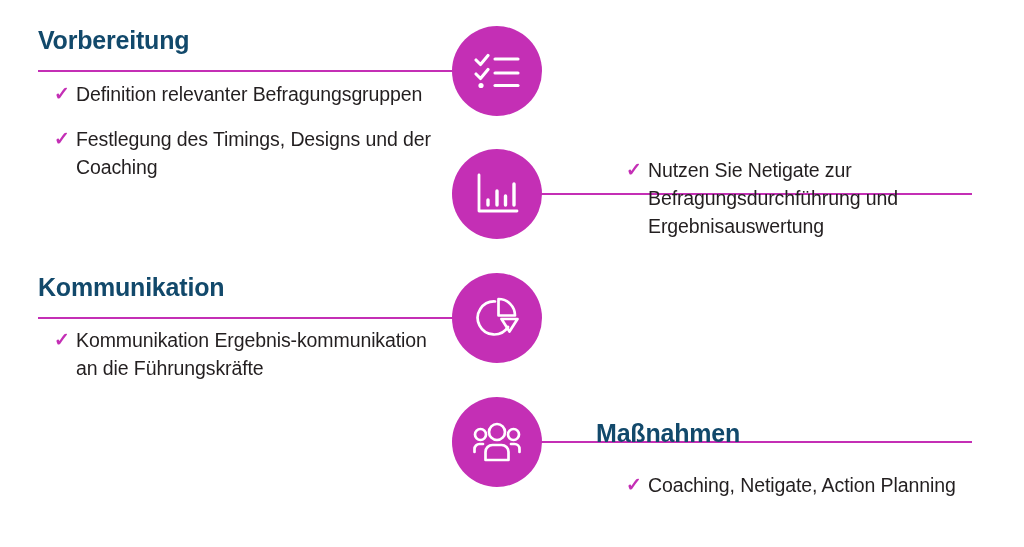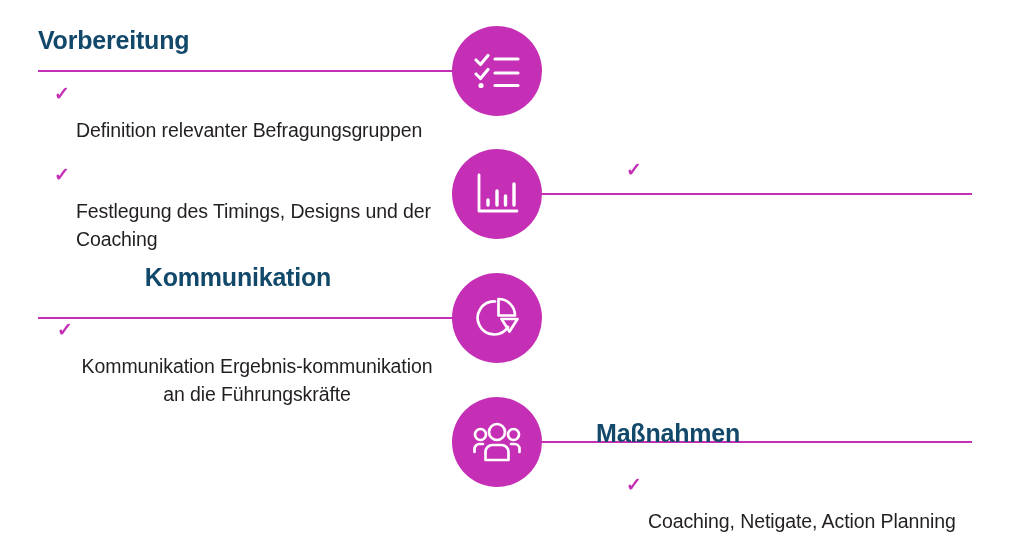--- a/index.html
+++ b/index.html
@@ -55,21 +55,21 @@
 
   
   .block {
     position: absolute;
   }
   .block-left  { left: 38px;  width: 400px; }
   .block-right { left: 596px; width: 400px; }
 
   .block-1 { top: 27px;  }
   .block-2 { top: 144px; }
-  .block-3 { top: 264px; text-align: center; }
+  .block-3 { top: 274px; }
   .block-4 { top: 420px; }
 
   .block-title {
     font-size: 25px;
     font-weight: bold;
     color: #12496b;
     line-height: 1.1;
     letter-spacing: -0.2px;
     margin: 0;
     padding: 0 0 11px 0;
@@ -100,21 +100,20 @@
     font-size: 19px;
     line-height: 28px;
     font-weight: bold;
   }
   .bullet-text {
     flex: 1 1 auto;
     font-size: 19.5px;
     line-height: 28px;
     color: #231f20;
     letter-spacing: -0.1px;
-    margin-top: 36px;
   }
 
   
   .block-1 .bullets { padding-top: 14px; }
   .block-2 .bullets { padding-top: 12px; }
   .block-3 .bullets { padding-top: 13px; }
   .block-4 .bullets { padding-top: 12px; }
 </style>
 </head>
 <body>
@@ -185,20 +184,21 @@
         <span class="check">✓</span>
         <span class="bullet-text">Festlegung des Timings, Designs und der Coaching</span>
       </li>
     </ul>
   </div>
 
   <div class="block block-right block-2">
     <ul class="bullets">
       <li class="bullet">
         <span class="check">✓</span>
+        <span class="bullet-text">Nutzen Sie Netigate zur Befragungsdurchführung und Ergebnisauswertung</span>
       </li>
     </ul>
   </div>
 
   <div class="block block-left block-3">
     <h2 class="block-title">Kommunikation</h2>
     <ul class="bullets">
       <li class="bullet">
         <span class="check">✓</span>
         <span class="bullet-text">Kommunikation Ergebnis-kommunikation an die Führungskräfte</span>

